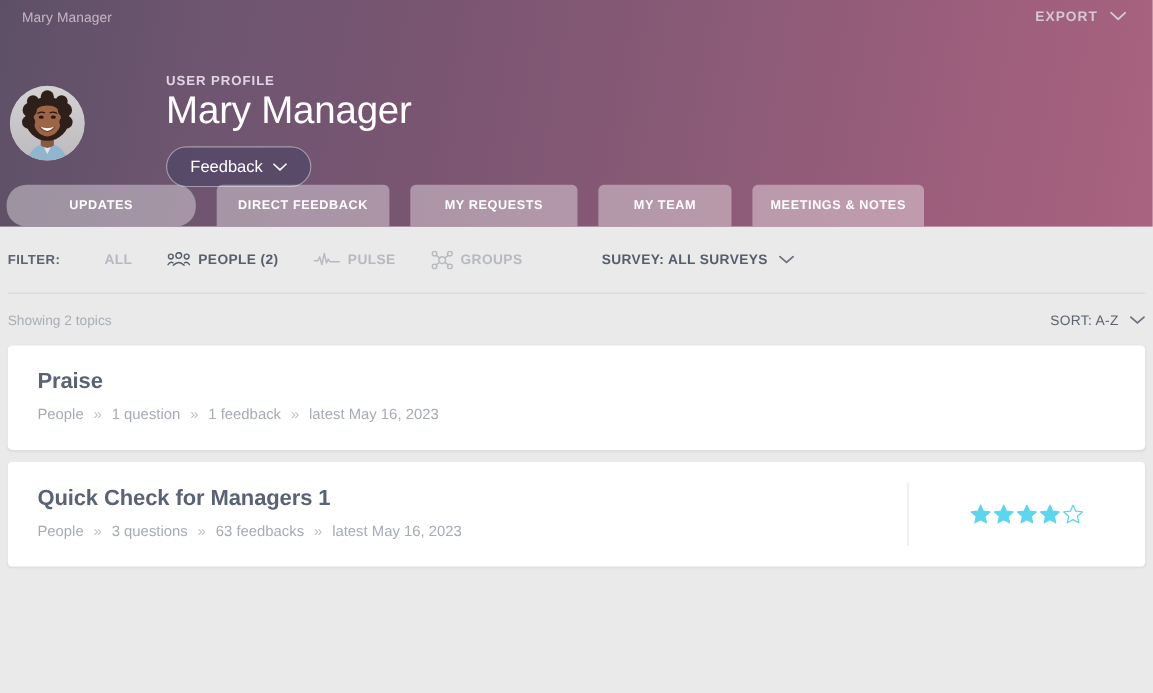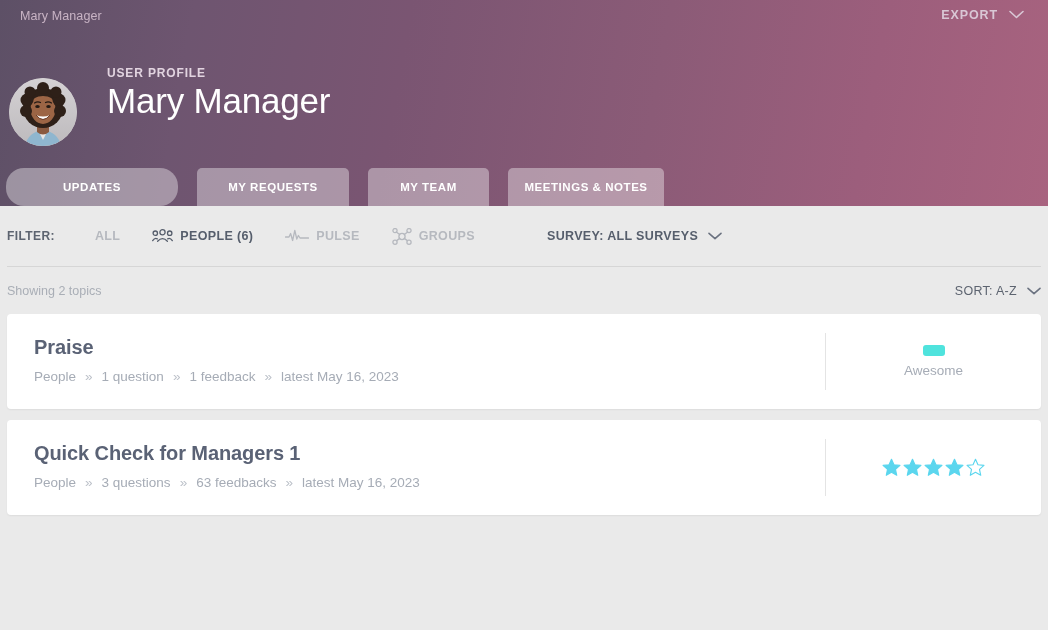--- a/index.html
+++ b/index.html
@@ -49,20 +49,21 @@
     justify-content: space-between;
   }
   .export-btn .chev { display: block; }
 
   .profile {
     position: absolute;
     left: 9px;
     top: 66px;
     display: flex;
     align-items: flex-start;
+    gap: 44px;
   }
 
   .avatar {
     width: 68px;
     height: 68px;
     border-radius: 50%;
     overflow: hidden;
     flex: 0 0 68px;
     background: #c9c6c9;
     position: relative;
@@ -331,26 +332,37 @@
           <path d="M36.5 24.5 q3 -1.5 6 0.5" stroke="#241a14" stroke-width="1.2" fill="none" stroke-linecap="round"></path>
 
           <path d="M27 37 q7 8 14 0 q-7 3 -14 0 z" fill="#ffffff"></path>
           <path d="M27 37 q7 9 14 0" stroke="#6b3f2c" stroke-width="1" fill="none"></path>
         </g>
       </svg>
     </div>
     <div class="profile-text">
       <div class="eyebrow">USER PROFILE</div>
       <div class="profile-name">Mary Manager</div>
+      <div class="feedback-btn">
+        <span>Feedback</span>
+        <span>
+          <svg width="13" height="8" viewBox="0 0 13 8">
+              <path d="M1 1.3 L6.5 6.5 L12 1.3" fill="none" stroke="#ffffff" stroke-width="1.5" stroke-linecap="round" stroke-linejoin="round"></path>
+            </svg>
+        </span>
+      </div>
     </div>
   </div>
 
   <div class="tabs" id="tabbar">
       <div class="tab" style="width: 172px; border-radius: 18px;">
         <span>UPDATES</span>
+      </div>
+      <div class="tab" style="width: 157px;">
+        <span>DIRECT FEEDBACK</span>
       </div>
       <div class="tab" style="width: 152px;">
         <span>MY REQUESTS</span>
       </div>
       <div class="tab" style="width: 121px;">
         <span>MY TEAM</span>
       </div>
       <div class="tab" style="width: 156px;">
         <span>MEETINGS &amp; NOTES</span>
       </div>
@@ -368,21 +380,21 @@
     <span>
       <svg width="21" height="15" viewBox="0 0 21 15">
         <circle cx="10.5" cy="3.3" r="2.6" fill="none" stroke="#565e6c" stroke-width="1.3"></circle>
         <circle cx="3.3" cy="4.2" r="2.2" fill="none" stroke="#565e6c" stroke-width="1.3"></circle>
         <circle cx="17.7" cy="4.2" r="2.2" fill="none" stroke="#565e6c" stroke-width="1.3"></circle>
         <path d="M5.6 12.2 q4.9 -5.2 9.8 0" fill="none" stroke="#565e6c" stroke-width="1.3" stroke-linecap="round"></path>
         <path d="M0.7 11.6 q2.1 -3.2 4.6 -1.7" fill="none" stroke="#565e6c" stroke-width="1.3" stroke-linecap="round"></path>
         <path d="M20.3 11.6 q-2.1 -3.2 -4.6 -1.7" fill="none" stroke="#565e6c" stroke-width="1.3" stroke-linecap="round"></path>
       </svg>
     </span>
-    <span>PEOPLE (6)</span>
+    <span>PEOPLE (2)</span>
   </div>
 
   <div class="fitem">
     <span>
       <svg width="24" height="14" viewBox="0 0 24 14">
         <path d="M0.5 8 H4 L5.6 4.5 L7.6 11.5 L9.8 1.5 L11.8 10 L13.4 6.5 L15 9 H23.5" fill="none" stroke="#b6b9bf" stroke-width="1.3" stroke-linecap="round" stroke-linejoin="round"></path>
       </svg>
     </span>
     <span>PULSE</span>
   </div>
@@ -431,24 +443,20 @@
         <div class="card-title">Praise</div>
         <div class="card-meta">
           <span>People</span>
           <span class="sep">»</span>
           <span>1 question</span>
           <span class="sep">»</span>
           <span>1 feedback</span>
           <span class="sep">»</span>
           <span>latest May 16, 2023</span>
         </div>
-      </div>
-      <div class="card-side">
-        <div class="pill" style="background: rgb(79, 227, 221);"></div>
-        <div class="pill-label">Awesome</div>
       </div>
     </div>
     <div class="card">
       <div class="card-main">
         <div class="card-title">Quick Check for Managers 1</div>
         <div class="card-meta">
           <span>People</span>
           <span class="sep">»</span>
           <span>3 questions</span>
           <span class="sep">»</span>

